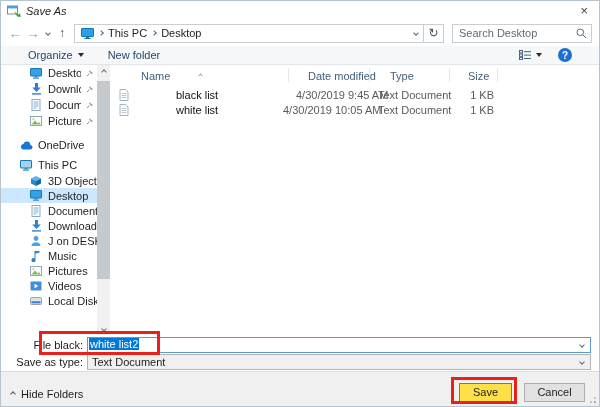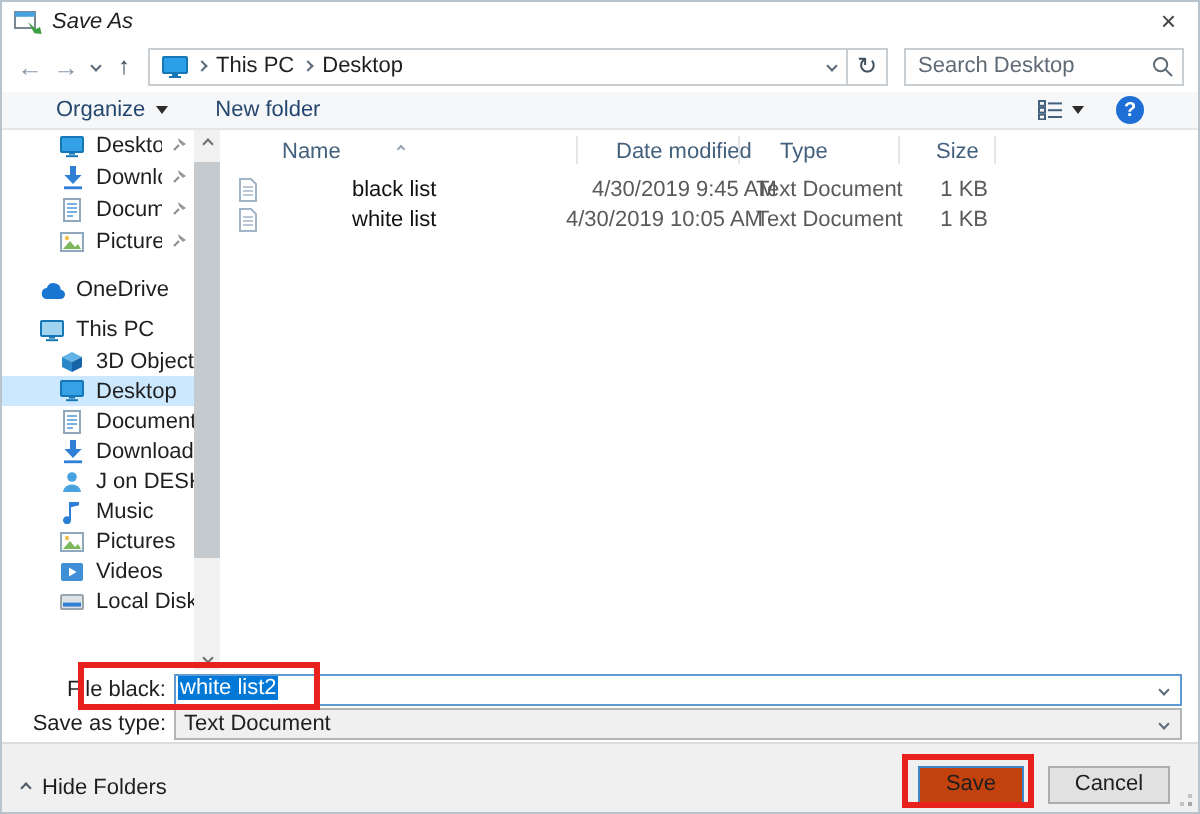--- a/index.html
+++ b/index.html
@@ -104,21 +104,21 @@
   .field-chev { position: absolute; right: 6px; top: 5px; }
 
   
   .footer { position: absolute; top: 370px; left: 0; right: 0; bottom: 0; background: #f0f0f0;
             border-top: 1px solid #dcdcdc; }
   .hidefolders { position: absolute; left: 10px; top: 16px; display: flex; align-items: center;
                  gap: 6px; color: #1e1e1e; }
   .hidefolders .chev { border-color: #4d5a66; }
   .btn { position: absolute; top: 11px; height: 19px; font-size: 11px; text-align: center;
          line-height: 17px; }
-  .btn-save { left: 458px; width: 53px; background: #c2410c; border: 1px solid #3c87c8; }
+  .btn-save { left: 458px; width: 53px; background: #fde047; border: 1px solid #3c87c8; }
   .btn-cancel { left: 523px; width: 61px; background: #e1e1e1; border: 1px solid #adadad; }
   .grip { position: absolute; right: 3px; bottom: 3px; width: 2px; height: 2px;
           background: #a8a8a8; box-shadow: -4px 0 #c4c4c4, 0 -4px #c4c4c4; }
 
   
   .annot { position: absolute; border: 3px solid #e8211d; z-index: 50; pointer-events: none; }
   .annot1 { left: 38px; top: 330px; width: 121px; height: 24px; }
   .annot2 { left: 450px; top: 376px; width: 66px; height: 27px; }
 </style>
 </head>

